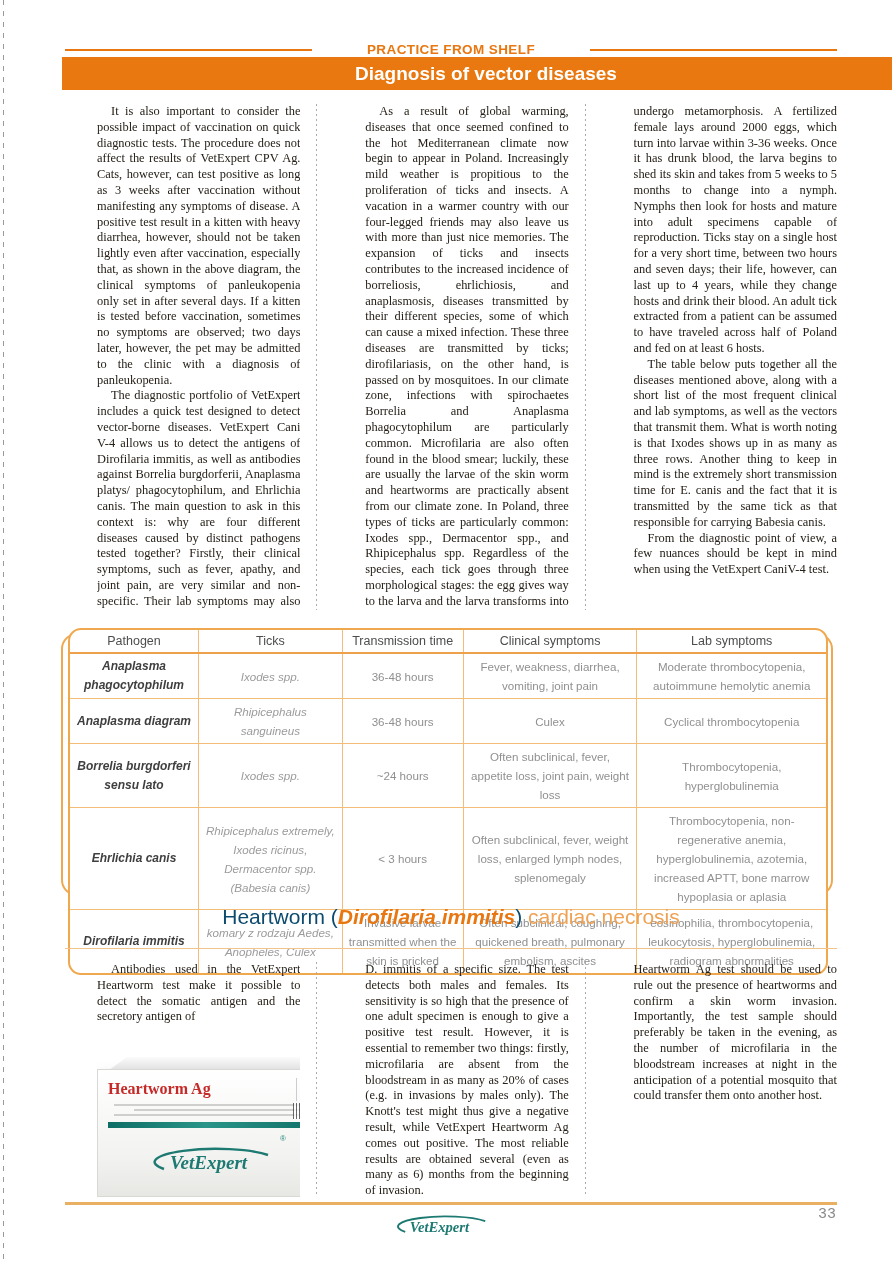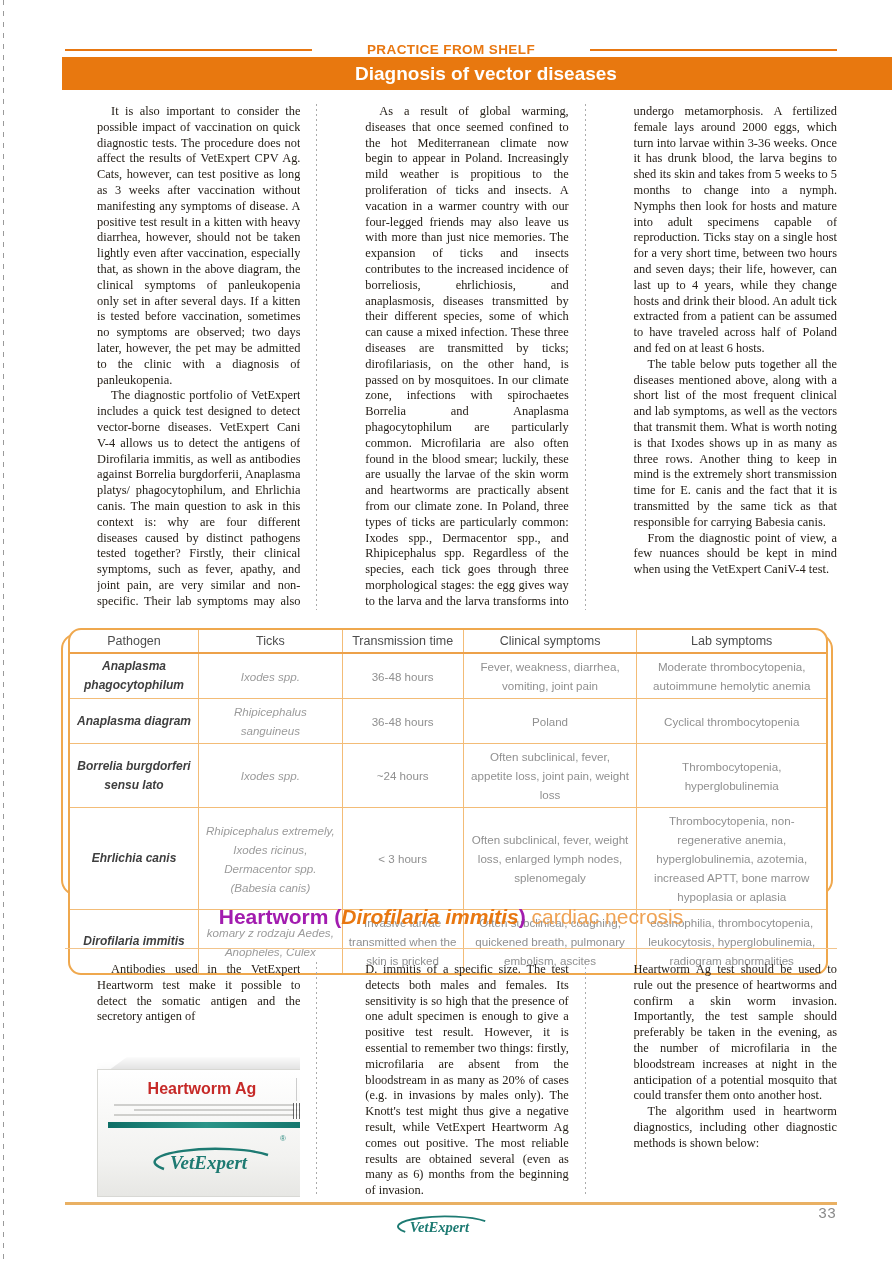--- a/index.html
+++ b/index.html
@@ -40,33 +40,33 @@
   th + th, td + td { border-left:1px solid #f3bc77; }
   tr + tr td { border-top:1px solid #f3bc77; }
   td { font-family:"Liberation Sans", sans-serif; font-size:11.6px; line-height:19px; color:#909090;
        text-align:center; vertical-align:middle; padding:3px 6px; }
   td.pathogen { font-weight:bold; font-style:italic; color:#3f3f3f; font-size:12px; }
   td.vector { font-style:italic; color:#9b9b9b; }
 
   
   .sec2-title { position:absolute; top:905px; left:65px; width:772px; text-align:center;
                 font-family:"Liberation Sans", sans-serif; font-size:21px; }
-  .sec2-bold { color:#a21caf; font-weight:bold; }
+  .sec2-bold { color:#0c4a6e; font-weight:normal; }
   .sec2-species { color:#e87711; font-weight:bold; font-style:italic; }
   .sec2-light { color:#efa254; }
   .sec2-rule { position:absolute; top:948px; left:65px; width:772px; height:1px; background:#f2c48c; }
 
   
   .product-wrap { margin-top:32px; width:240px; position:relative; }
   .box-lid { height:12px; margin:0 4px; background:linear-gradient(180deg,#fbfbfb,#e3e3e3);
              clip-path:polygon(4% 100%, 11% 0, 89% 0, 96% 100%); border-radius:2px; }
   .box-front { background:linear-gradient(180deg,#ffffff,#f2f2f0 70%,#e7e7e4); border:1px solid #d8d8d4;
                box-shadow:0 7px 14px rgba(0,0,0,.16); padding:8px 10px 10px; }
   .box-row1 { display:flex; align-items:flex-start; }
-  .box-name { flex:1; text-align:center; color:#c62a28; font-family:Liberation Sans, sans-serif;
+  .box-name { flex:1; color:#c62a28; font-family:Liberation Serif, serif;
               font-weight:bold; font-size:16px; padding-top:2px; }
   .box-count { width:30px; text-align:center; color:#222; font-family:"Liberation Sans", sans-serif;
                font-weight:bold; font-size:14px; border-left:1px solid #ccc; padding:0 0 2px 4px; }
   .box-count small { display:block; font-size:4px; font-weight:normal; color:#888; }
   .fine-line { height:2px; background:#b9b9b6; opacity:.65; margin:3px 6px 0; }
   .fine-line.short { margin:3px 26px 0; }
   .barcode { position:absolute; right:14px; top:46px; width:30px; height:16px;
              background:repeating-linear-gradient(90deg,#444 0 1px,#fff 1px 3px); opacity:.8; }
   .box-stripe { height:6px; margin-top:6px; background:linear-gradient(90deg,#0e6e66,#2a9488 45%,#0e6e66); }
   .box-lower { padding:14px 0 4px; text-align:center; position:relative; }
@@ -137,21 +137,21 @@
           <td class="pathogen">Anaplasma phagocytophilum</td>
           <td class="vector">Ixodes spp.</td>
           <td>36-48 hours</td>
           <td>Fever, weakness, diarrhea, vomiting, joint pain</td>
           <td>Moderate thrombocytopenia, autoimmune hemolytic anemia</td>
         </tr>
         <tr>
           <td class="pathogen">Anaplasma diagram</td>
           <td class="vector">Rhipicephalus sanguineus</td>
           <td>36-48 hours</td>
-          <td>Poland</td>
+          <td>Culex</td>
           <td>Cyclical thrombocytopenia</td>
         </tr>
         <tr>
           <td class="pathogen">Borrelia burgdorferi sensu lato</td>
           <td class="vector">Ixodes spp.</td>
           <td>~24 hours</td>
           <td>Often subclinical, fever, appetite loss, joint pain, weight loss</td>
           <td>Thrombocytopenia, hyperglobulinemia</td>
         </tr>
         <tr>
@@ -204,21 +204,20 @@
       </div>
     </div>
     <div class="col-sep"></div>
     <div class="col">
       <p class="body-p">D. immitis of a specific size. The test detects both males and females. Its sensitivity is so high that the presence of one adult specimen is enough to give a positive test result. However, it is essential to remember two things: firstly, microfilaria are absent from the bloodstream in as many as 20% of cases (e.g. in invasions by males only). The Knott's test might thus give a negative result, while VetExpert Heartworm Ag comes out positive. The most reliable results are obtained several (even as many as 6) months from the beginning of invasion.</p>
       <p class="body-p indent">If microfilaria are found in the blood smear in our climate zone, the VetExpert</p>
     </div>
     <div class="col-sep"></div>
     <div class="col">
       <p class="body-p">Heartworm Ag test should be used to rule out the presence of heartworms and confirm a skin worm invasion. Importantly, the test sample should preferably be taken in the evening, as the number of microfilaria in the bloodstream increases at night in the anticipation of a potential mosquito that could transfer them onto another host.</p>
-      <p class="body-p indent">The algorithm used in heartworm diagnostics, including other diagnostic methods is shown below:</p>
     </div>
   </div>
 
   <div class="footer-rule"></div>
   <svg class="brand-logo footer-logo" width="100" height="30" viewBox="0 0 130 36">
     <path d="M12 27 A56 12 0 1 1 116 13" fill="none" stroke="#1d7a72" stroke-width="2.4"></path>
     <text x="18" y="27" font-size="19">VetExpert</text>
   </svg>
   <div class="page-num">33</div>
 </div>

